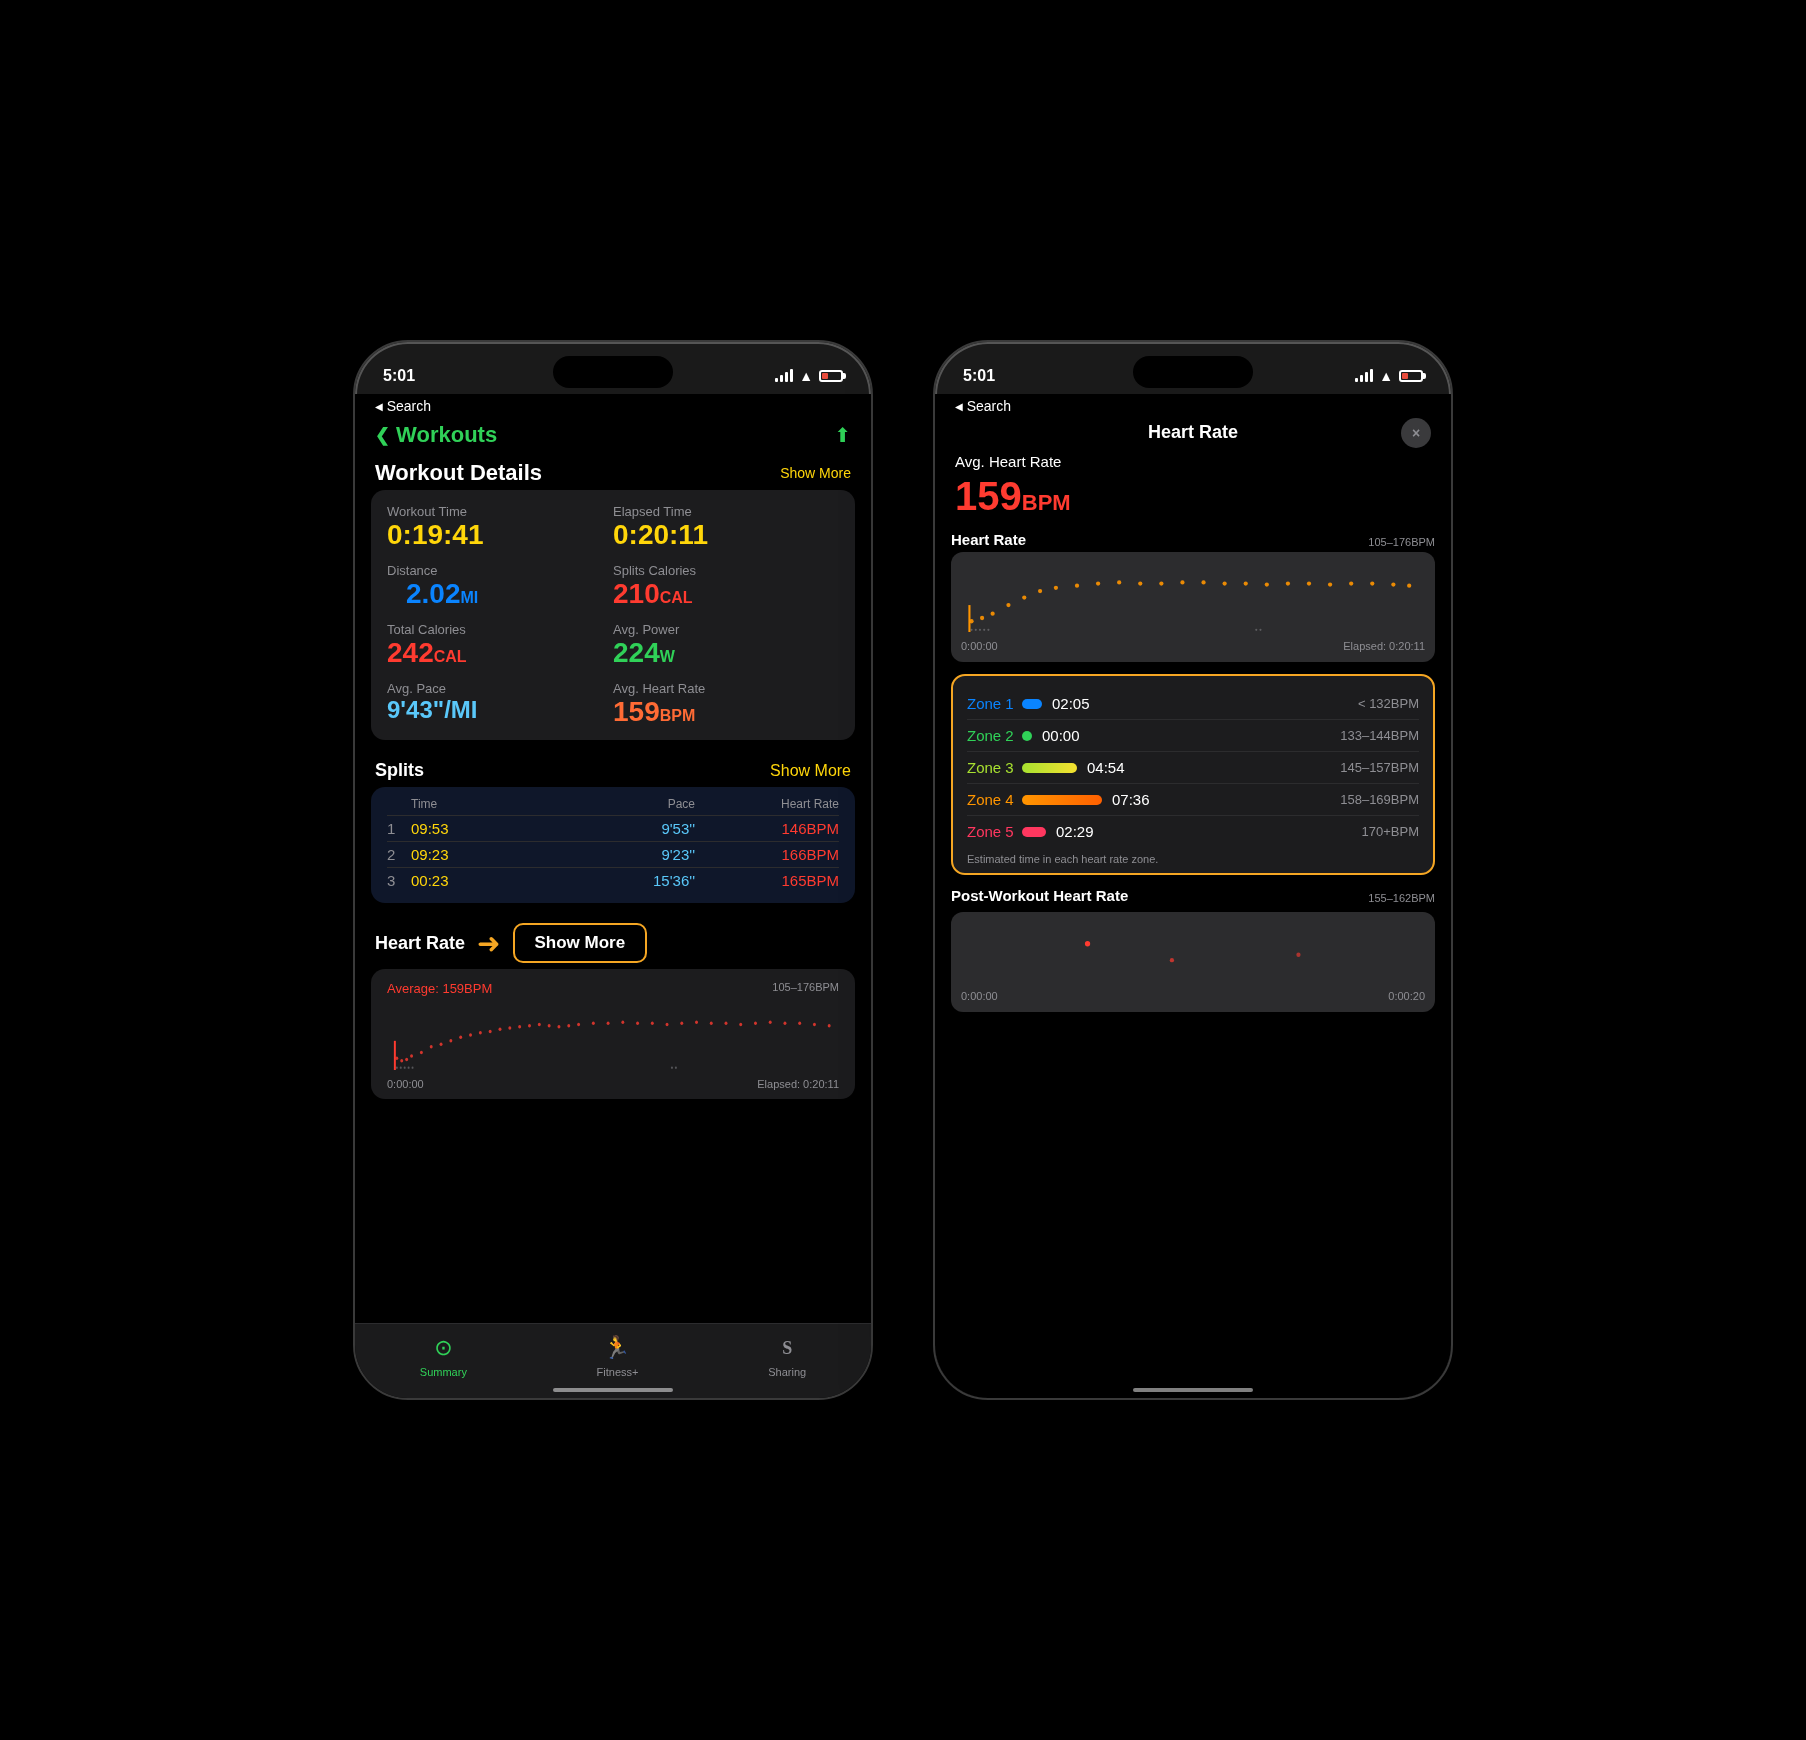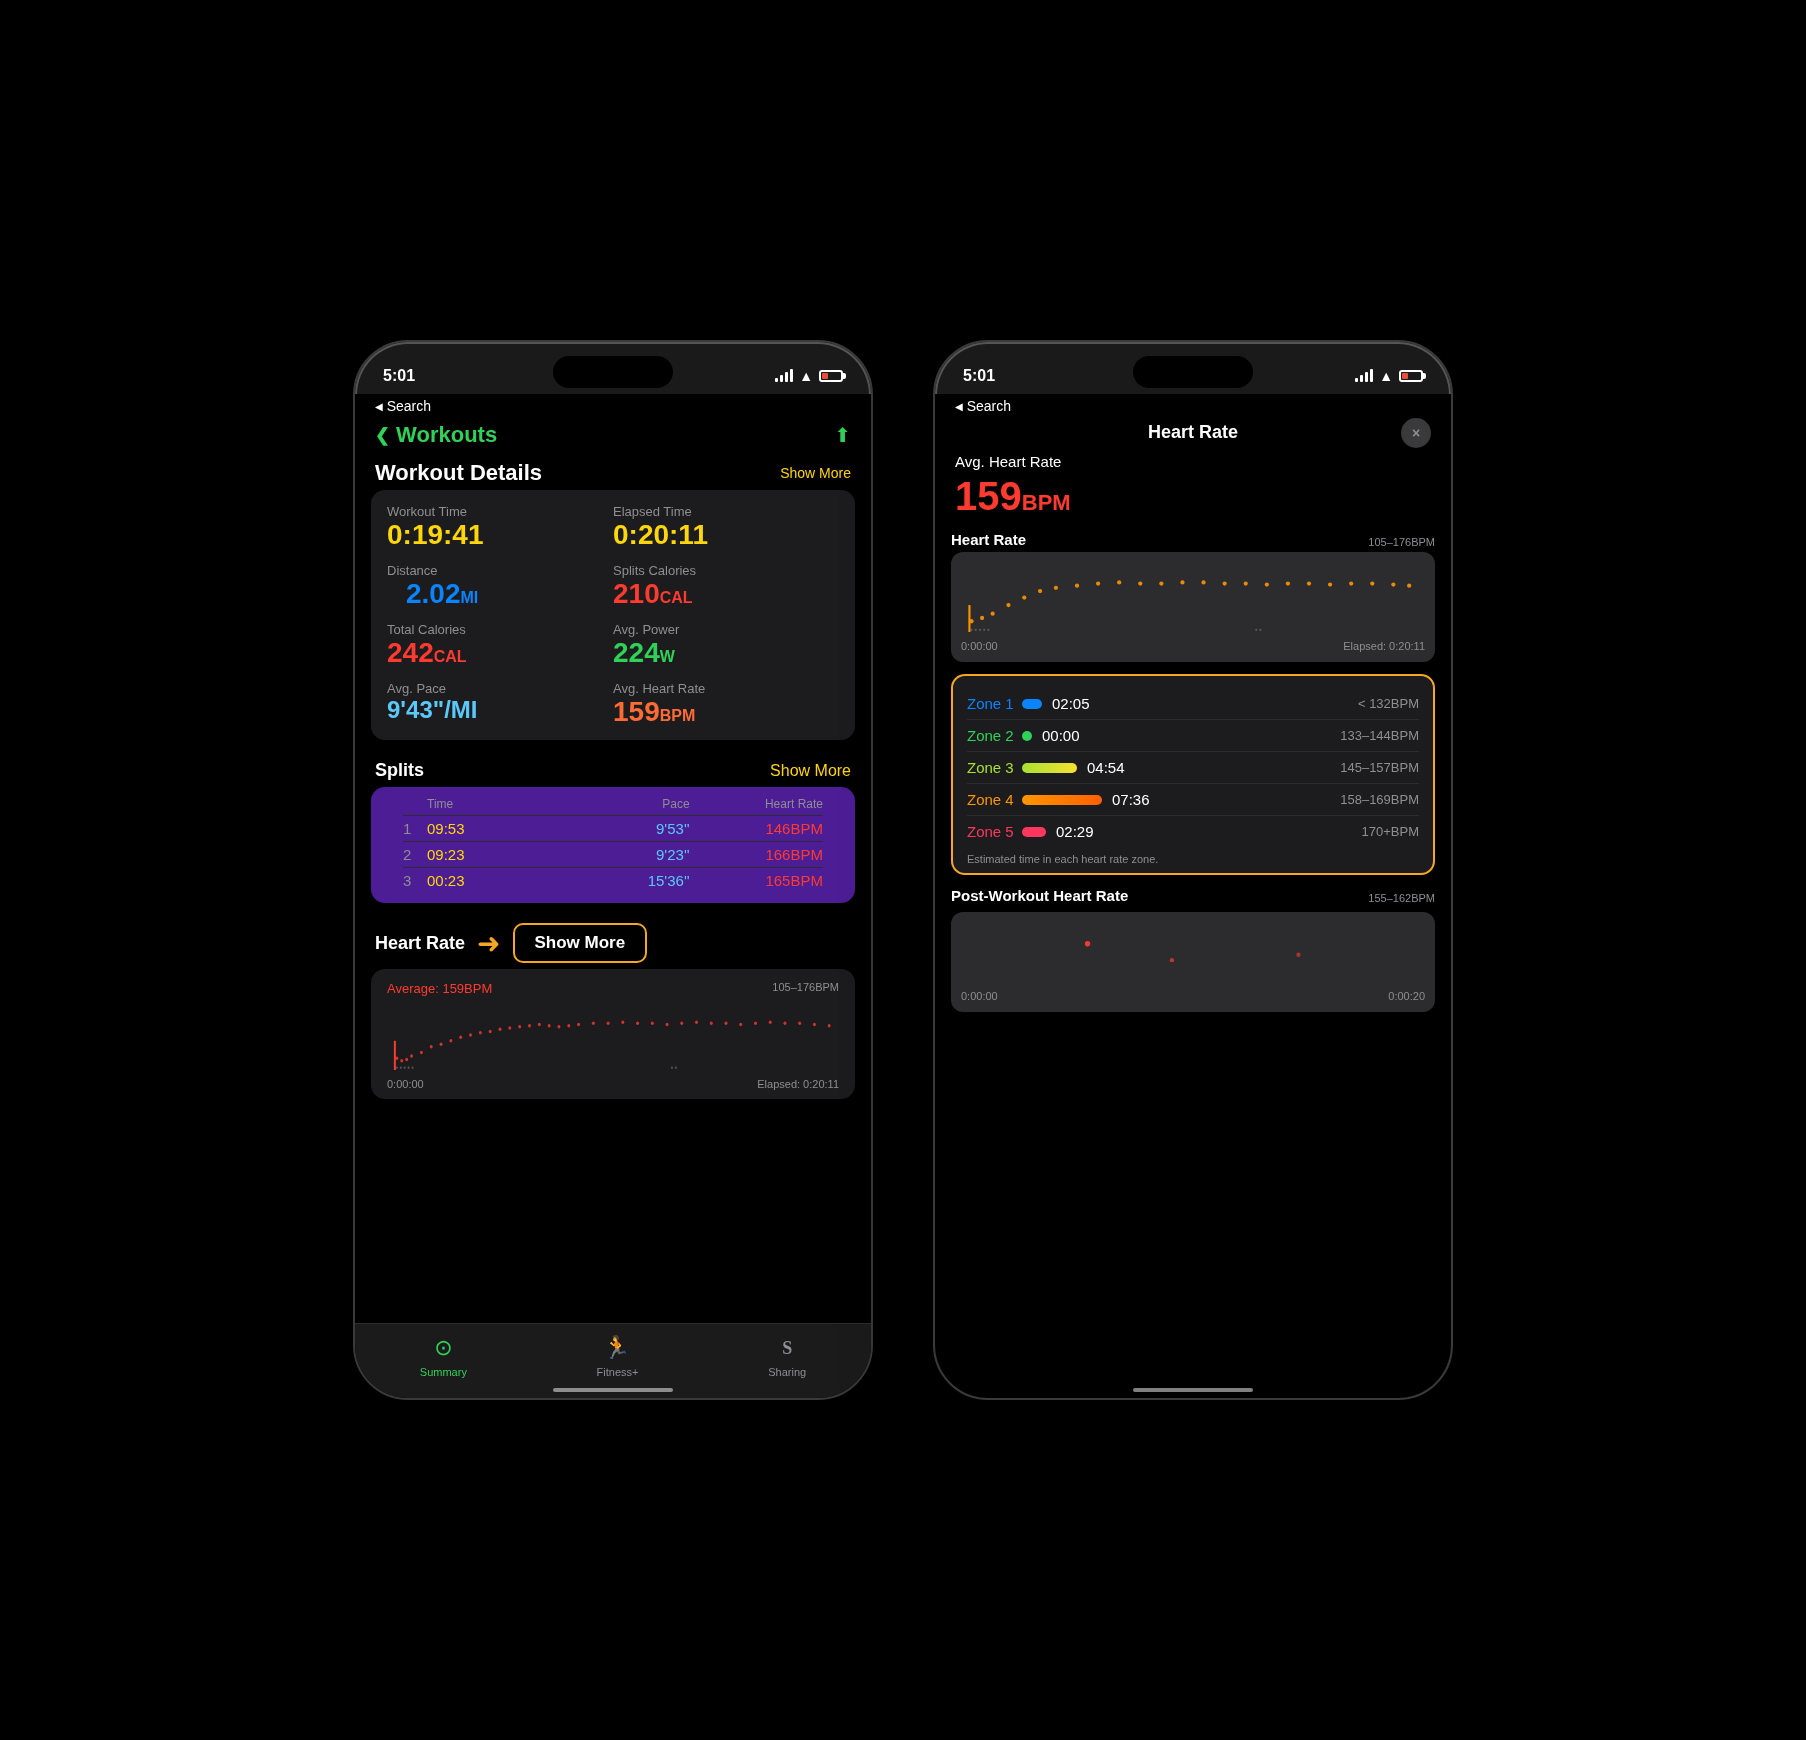--- a/index.html
+++ b/index.html
@@ -240,24 +240,24 @@
     }
 
     .color-yellow { color: #ffd60a; }
     .color-blue { color: #0a84ff; margin-left: 19px; }
     .color-red { color: #ff3b30; }
     .color-green { color: #30d158; }
     .color-cyan { color: #5ac8fa; }
 
     
     .splits-card {
-      background: #4c1d95;
+      background: #0f172a;
       border-radius: 14px;
       margin: 0 16px 12px;
-      padding: 10px 32px;
+      padding: 10px 16px;
     }
 
     .splits-header-row {
       display: grid;
       grid-template-columns: 20px 1fr 1fr 1fr;
       gap: 4px;
       padding-bottom: 4px;
     }
 
     .splits-col-header {

